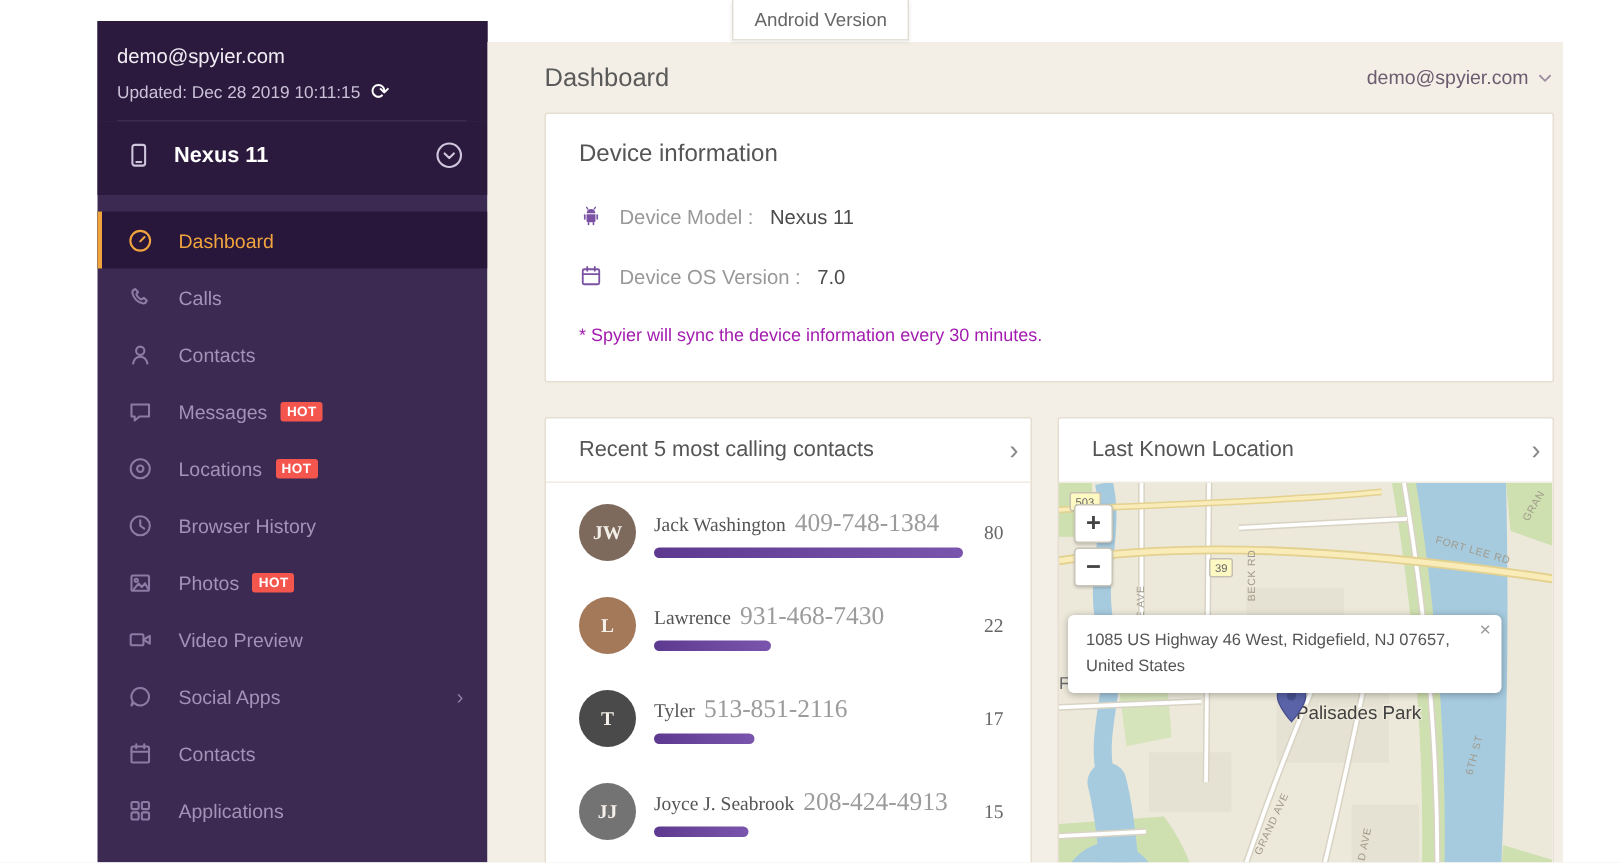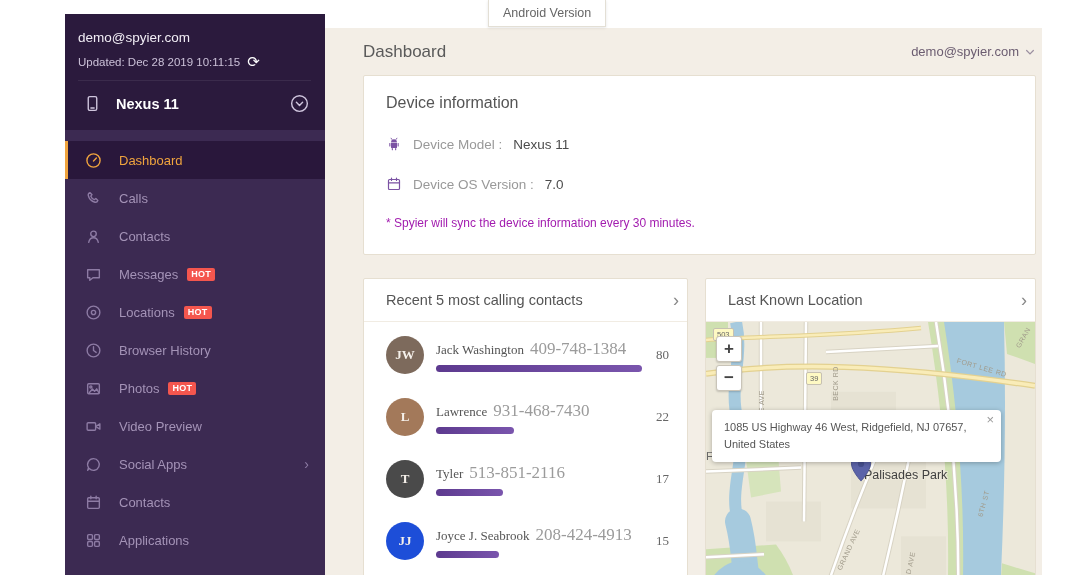--- a/index.html
+++ b/index.html
@@ -298,21 +298,21 @@
             </div>
             <div class="contact-row">
               <div class="avatar" style="background:#4a4a4a">T</div>
               <div class="c-main">
                 <div class="c-line"><span class="c-name">Tyler</span><span class="c-phone">513-851-2116</span></div>
                 <div class="c-bar" style="width:67px"></div>
               </div>
               <div class="c-count">17</div>
             </div>
             <div class="contact-row">
-              <div class="avatar" style="background:#1d4ed8">JJ</div>
+              <div class="avatar" style="background:#737373">JJ</div>
               <div class="c-main">
                 <div class="c-line"><span class="c-name">Joyce J. Seabrook</span><span class="c-phone">208-424-4913</span></div>
                 <div class="c-bar" style="width:63px"></div>
               </div>
               <div class="c-count">15</div>
             </div>
           </div>
       </section>
 
       <section class="card location-card">

